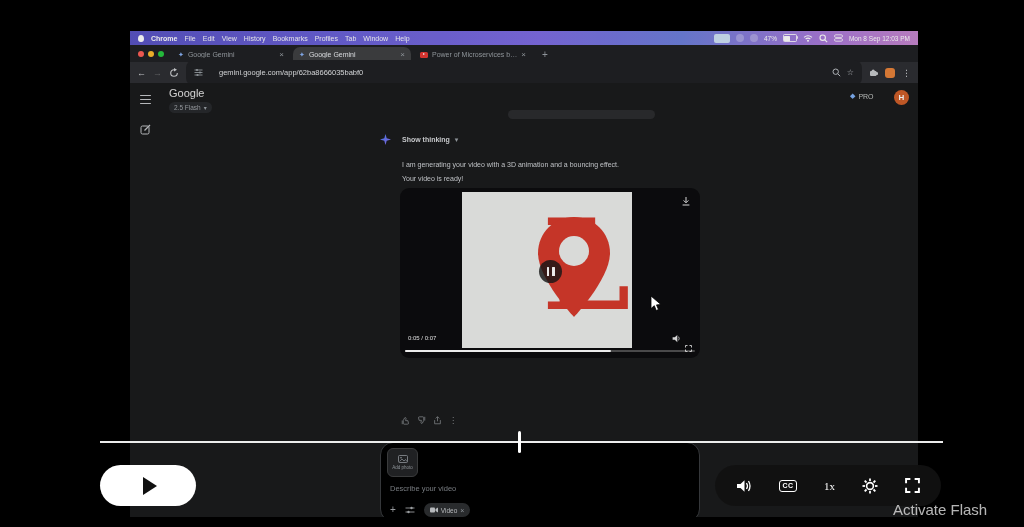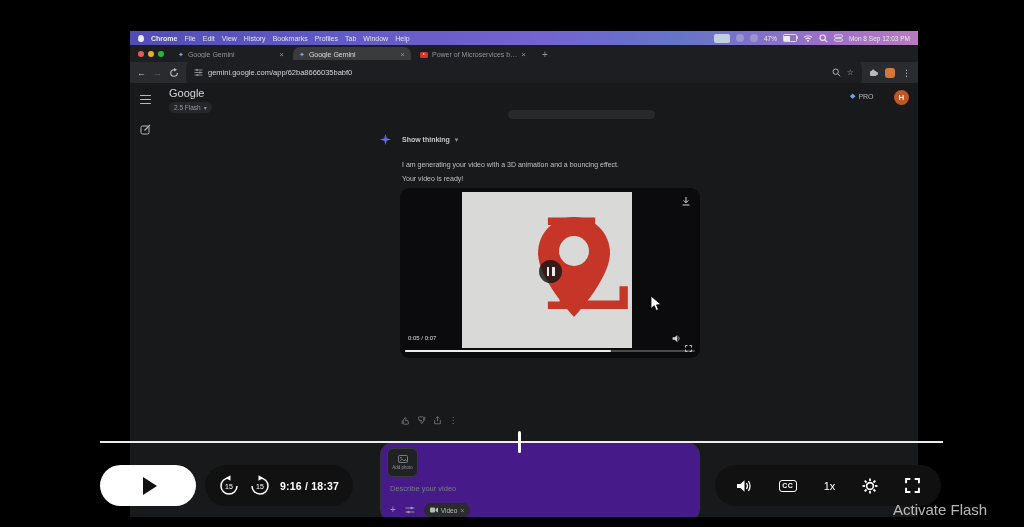--- a/index.html
+++ b/index.html
@@ -38,21 +38,21 @@
   .tab .fav-red{width:8px;height:6px;background:#e53935;border-radius:1.5px;position:relative;flex:0 0 auto;}
   .tab .fav-red:after{content:"";position:absolute;left:3px;top:1.6px;border-left:2.6px solid #fff;border-top:1.4px solid transparent;border-bottom:1.4px solid transparent;}
   .tab .t-title{white-space:nowrap;overflow:hidden;text-overflow:ellipsis;flex:1;}
   .tab .close{color:#9aa0a6;font-size:8px;line-height:1;flex:0 0 auto;}
   .newtab{color:#9aa0a6;font-size:10px;padding:0 7px 2px;}
 
   
   .toolbar{position:absolute;top:31px;left:0;right:0;height:21px;background:#2e2f33;display:flex;align-items:center;gap:7px;padding:0 7px;}
   .nav{font-size:9px;color:#cfd1d4;}
   .nav.dis{color:#66686b;}
-  .urlbar{flex:1;height:26px;background:#202124;border-radius:8px;display:flex;align-items:center;gap:5px;padding:0 8px;min-width:0;}
+  .urlbar{flex:1;height:26px;background:#202124;border-radius:8px;display:flex;align-items:center;gap:16px;padding:0 8px;min-width:0;}
   .url-text{font-size:7.5px;color:#dfe1e4;white-space:nowrap;overflow:hidden;}
   .url-right{margin-left:auto;display:flex;align-items:center;gap:6px;}
   .star{color:#bdc1c6;font-size:8px;}
   .ext-avatar{width:10px;height:10px;border-radius:3px;background:#e8833a;}
   .menu-dots{color:#c7cacd;font-size:9px;}
 
   
   .page{position:absolute;top:52px;left:0;right:0;bottom:0;background:#1b1c1d;}
   .hamburger{position:absolute;left:10px;top:12px;width:11px;height:9px;display:flex;flex-direction:column;justify-content:space-between;}
   .hamburger i{height:1.2px;background:#c5c7ca;border-radius:1px;}
@@ -88,21 +88,21 @@
   .vvol{position:absolute;left:272px;top:146px;}
   .vfs{position:absolute;left:285px;top:157px;}
   .vprog{position:absolute;left:5px;top:162px;width:290px;height:2px;background:rgba(255,255,255,.28);border-radius:1px;}
   .vprog i{display:block;height:2px;background:#fff;border-radius:1px;}
 
   .actions{position:absolute;left:271px;top:333px;display:flex;align-items:center;gap:7px;color:#8d9094;}
   .actions .more{font-size:8px;}
 
   
   .composer{position:absolute;left:250px;top:359px;width:320px;height:80px;border:1px solid #3a3c3f;border-radius:13px;
-            background:#4c1d95;box-sizing:border-box;}
+            background:#000000;box-sizing:border-box;}
   .addphoto{position:absolute;left:6px;top:5px;width:29px;height:27px;border:1px solid #3f4042;border-radius:6px;background:#232426;
             display:flex;flex-direction:column;align-items:center;justify-content:center;gap:2px;}
   .addphoto .lbl{font-size:4.5px;color:#9aa0a6;}
   .ph{position:absolute;left:9px;top:41px;font-size:7.5px;color:#83878c;}
   .c-row{position:absolute;left:9px;top:60px;display:flex;align-items:center;gap:9px;}
   .c-plus{font-size:10px;color:#a8abaf;line-height:1;}
   .chip{height:14px;display:flex;align-items:center;gap:3px;background:#2d2f31;border-radius:7px;padding:0 6px;}
   .chip .c-lbl{font-size:6.5px;color:#c6c9cc;}
   .chip .c-x{font-size:7px;color:#9aa0a6;}
 
@@ -111,21 +111,21 @@
   .seek-handle{position:absolute;top:431px;width:3px;height:22px;background:#fff;border-radius:2px;z-index:41;}
   .play-pill{position:absolute;left:100px;top:465px;width:96px;height:41px;background:#fff;border-radius:22px;
              display:flex;align-items:center;justify-content:center;z-index:40;}
   .play-tri{width:0;height:0;border-left:14px solid #101010;border-top:9px solid transparent;border-bottom:9px solid transparent;margin-left:4px;}
   .mid-pill{position:absolute;left:205px;top:465px;width:148px;height:41px;background:rgba(17,17,17,.93);border-radius:22px;
             display:flex;align-items:center;gap:9px;padding:0 13px;box-sizing:border-box;z-index:40;color:#fff;}
   .time-text{font-size:10.5px;font-weight:600;letter-spacing:.2px;white-space:nowrap;}
   .right-pill{position:absolute;left:715px;top:465px;width:226px;height:41px;background:rgba(17,17,17,.93);border-radius:22px;
               display:flex;align-items:center;justify-content:space-between;padding:0 21px;box-sizing:border-box;z-index:40;color:#fff;}
   .cc-badge{border:1.5px solid #fff;border-radius:3px;font-size:7px;font-weight:700;letter-spacing:.4px;padding:1.5px 2.5px;}
-  .speed{font-size:11px;}
+  .speed{font-size:11px;font-family:Liberation Serif, serif;}
   .skip{position:relative;width:22px;height:22px;}
   .watermark{position:absolute;left:893px;top:501px;font-size:15px;color:rgba(232,232,232,.78);white-space:nowrap;z-index:50;}
   .cursor{position:absolute;left:650px;top:295px;z-index:60;}
 </style>
 </head>
 <body>
 
 <div class="stage">
 
   <div class="frame">
@@ -337,33 +337,20 @@
     <div class="frame-dim"></div>
   </div>
 
   <div class="seek-track"></div>
   <div class="seek-handle" style="left: 518.314px;"></div>
 
   <div class="play-pill">
     <span class="play-tri"></span>
   </div>
 
-  <div class="mid-pill">
-    <svg class="skip" width="22" height="22" viewBox="0 0 22 22">
-      <path d="M11 3 A8 8 0 1 0 19 11" stroke="#fff" stroke-width="1.5" fill="none"></path>
-      <path d="M12.5 0.2 L12.5 5.8 L7.8 3 Z" fill="#fff"></path>
-      <text x="11" y="14" text-anchor="middle" font-size="7" fill="#fff">15</text>
-    </svg>
-    <svg class="skip" width="22" height="22" viewBox="0 0 22 22">
-      <path d="M11 3 A8 8 0 1 1 3 11" stroke="#fff" stroke-width="1.5" fill="none"></path>
-      <path d="M9.5 0.2 L9.5 5.8 L14.2 3 Z" fill="#fff"></path>
-      <text x="11" y="14" text-anchor="middle" font-size="7" fill="#fff">15</text>
-    </svg>
-    <span class="time-text">9:16 / 18:37</span>
-  </div>
 
   <div class="right-pill">
     <svg width="16" height="14" viewBox="0 0 16 14">
       <path d="M1 5 H4.5 L8.5 1.2 V12.8 L4.5 9 H1 Z" fill="#fff"></path>
       <path d="M10.5 4 Q12.5 7 10.5 10" stroke="#fff" stroke-width="1.3" fill="none"></path>
       <path d="M12.5 2 Q15.5 7 12.5 12" stroke="#fff" stroke-width="1.3" fill="none"></path>
     </svg>
     <span class="cc-badge">CC</span>
     <span class="speed">1x</span>
     <svg width="16" height="16" viewBox="0 0 16 16">

